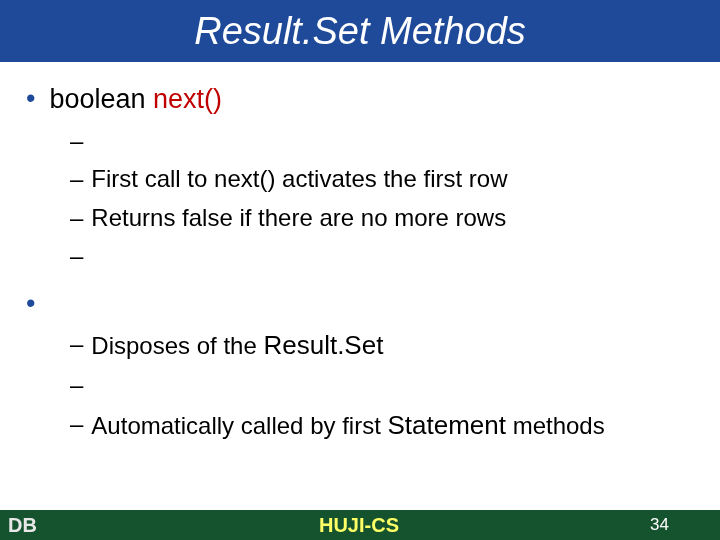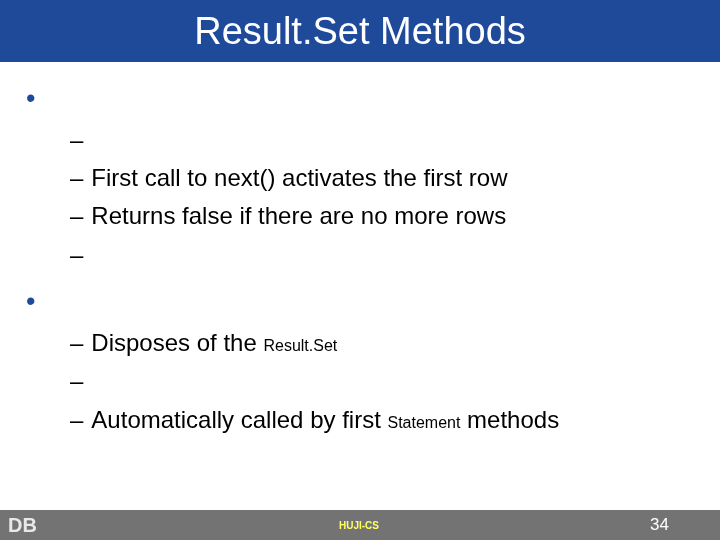--- a/index.html
+++ b/index.html
@@ -22,20 +22,21 @@
     background: #1f4a99;
     height: 62px;
     display: flex;
     align-items: center;
     justify-content: center;
   }
   .title-text {
     color: #ffffff;
     font-size: 38px;
     font-weight: 400;
+    font-style: italic;
   }
   .body {
     flex: 1;
     padding: 14px 20px 0 20px;
     color: #000000;
   }
   .bullet-1 {
     display: flex;
     align-items: flex-start;
     font-size: 27px;
@@ -57,62 +58,65 @@
     margin-right: 8px;
   }
   .method-red { color: #c00000; }
   .kw { color: #000000; }
   .footer {
     position: absolute;
     left: 0;
     right: 0;
     bottom: 0;
     height: 30px;
-    background: #737373;
+    background: #14532d;
     display: flex;
     align-items: center;
     color: #fff;
   }
   .footer-left {
     font-size: 20px;
     font-weight: 700;
     color: #e8e8e8;
     margin-left: 8px;
     width: 60px;
   }
   .footer-center {
     flex: 1;
     text-align: center;
-    font-size: 10px;
+    font-size: 20px;
     font-weight: 700;
     color: #ffff66;
   }
   .footer-right {
     width: 60px;
     font-size: 17px;
     color: #ffffff;
     margin-right: 10px;
   }
   .code-inline {
-    font-size: 16px;
+    font-size: 26px;
   }
 </style>
 </head>
 <body>
 
 <div class="slide">
 
   <div class="title-bar">
     <div class="title-text">Result.Set Methods</div>
   </div>
 
   <div class="body">
 
     <div class="bullet-1">
       <span class="dot">•</span>
+      <span>
+        <span class="kw">boolean </span><span class="method-red">next()</span>
+      </span>
     </div>
     <div class="bullet-2">
       <span class="dash">–</span>
     </div>
     <div class="bullet-2">
       <span class="dash">–</span>
       <span>First call to next() activates the first row</span>
     </div>
     <div class="bullet-2">
       <span class="dash">–</span>

